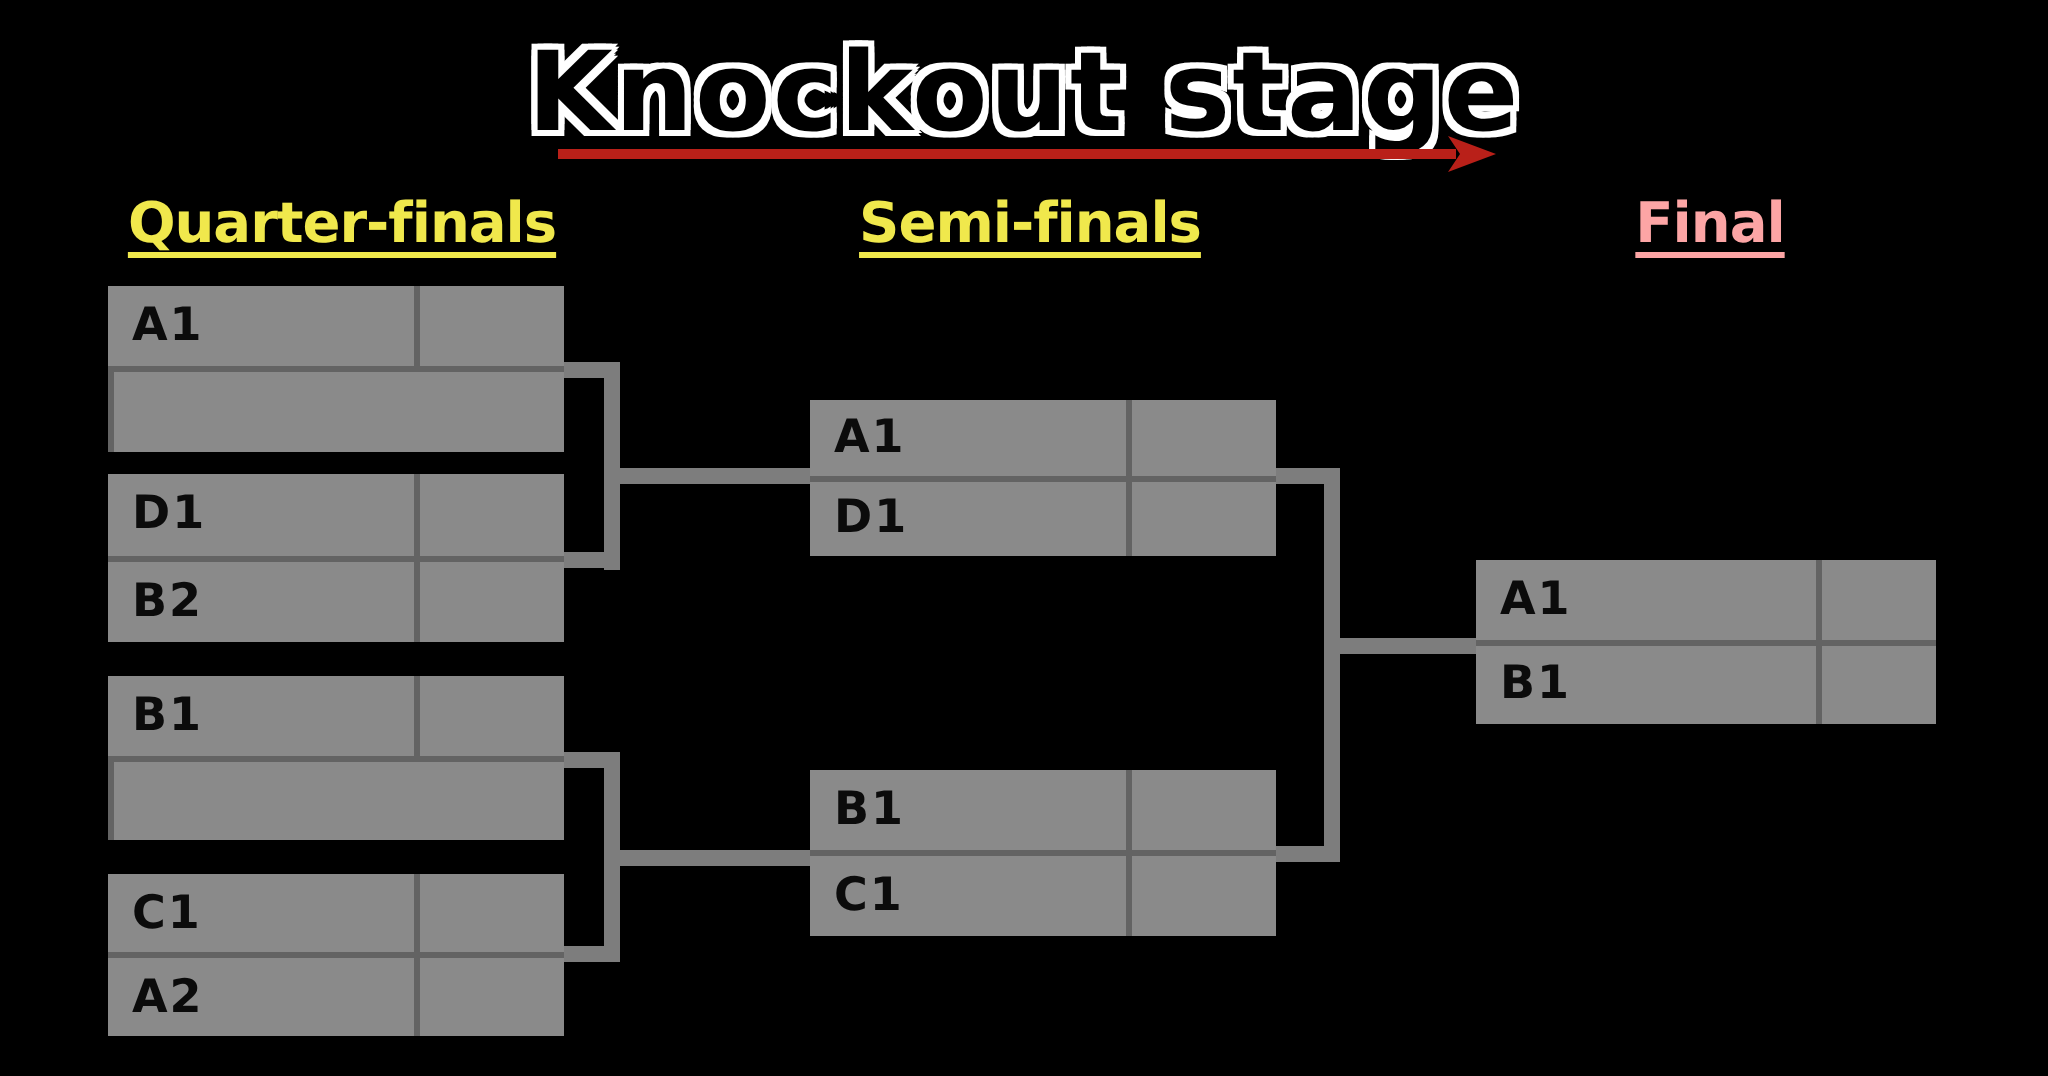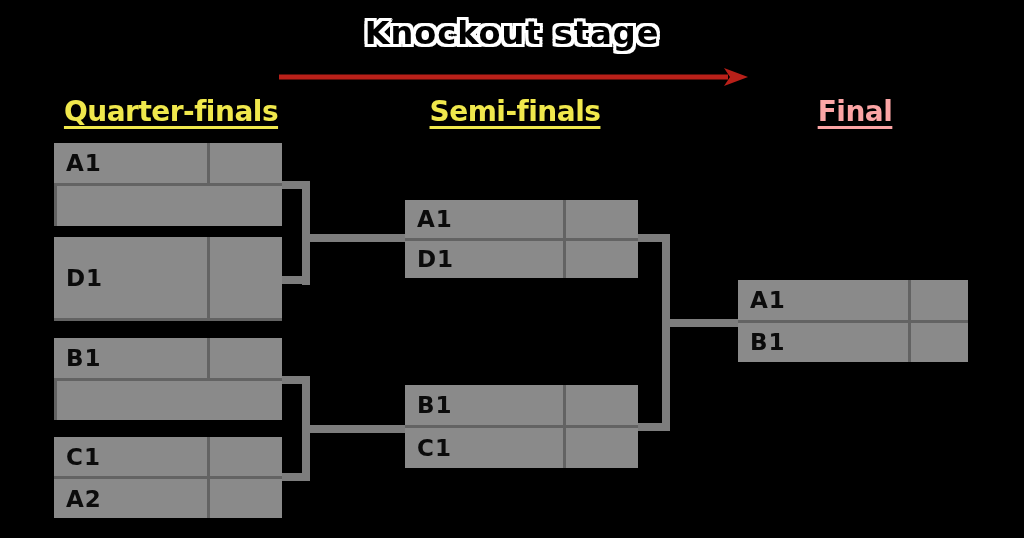--- a/index.html
+++ b/index.html
@@ -3,21 +3,21 @@
 <meta charset="utf-8">
 <style>
   html,body{margin:0;padding:0;background:#000;}
   #stage{
     position:relative;width:1024px;height:538px;background:#000;
     overflow:hidden;font-family:"DejaVu Sans","Liberation Sans",sans-serif;
   }
   
   .title{
     position:absolute;left:0;top:14px;width:1024px;text-align:center;
-    font-size:32px;font-weight:800;letter-spacing:1px;color:#000;
+    font-size:55px;font-weight:800;letter-spacing:1px;color:#000;
     -webkit-text-stroke:3px #fff;paint-order:stroke fill;
     text-shadow:
       -3px -3px 0 #fff, 0 -3px 0 #fff, 3px -3px 0 #fff,
       -3px  0   0 #fff, 3px  0   0 #fff,
       -3px  3px 0 #fff, 0  3px 0 #fff, 3px 3px 0 #fff,
       -2px -2px 0 #fff, 2px -2px 0 #fff, -2px 2px 0 #fff, 2px 2px 0 #fff;
   }
   
   .arrow-svg{position:absolute;left:276px;top:66px;}
   
@@ -97,20 +97,24 @@
     <div class="row">
       <div class="score"></div>
     </div>
   </div>
 
   <div class="match qf m-qf2">
     <div class="row top">
       <div class="team">D1</div>
       <div class="score"></div>
     </div>
+    <div class="row">
+      <div class="team">B2</div>
+      <div class="score"></div>
+    </div>
   </div>
 
   <div class="match qf m-qf3">
     <div class="row top">
       <div class="team">B1</div>
       <div class="score"></div>
     </div>
     <div class="row">
       <div class="score"></div>
     </div>

